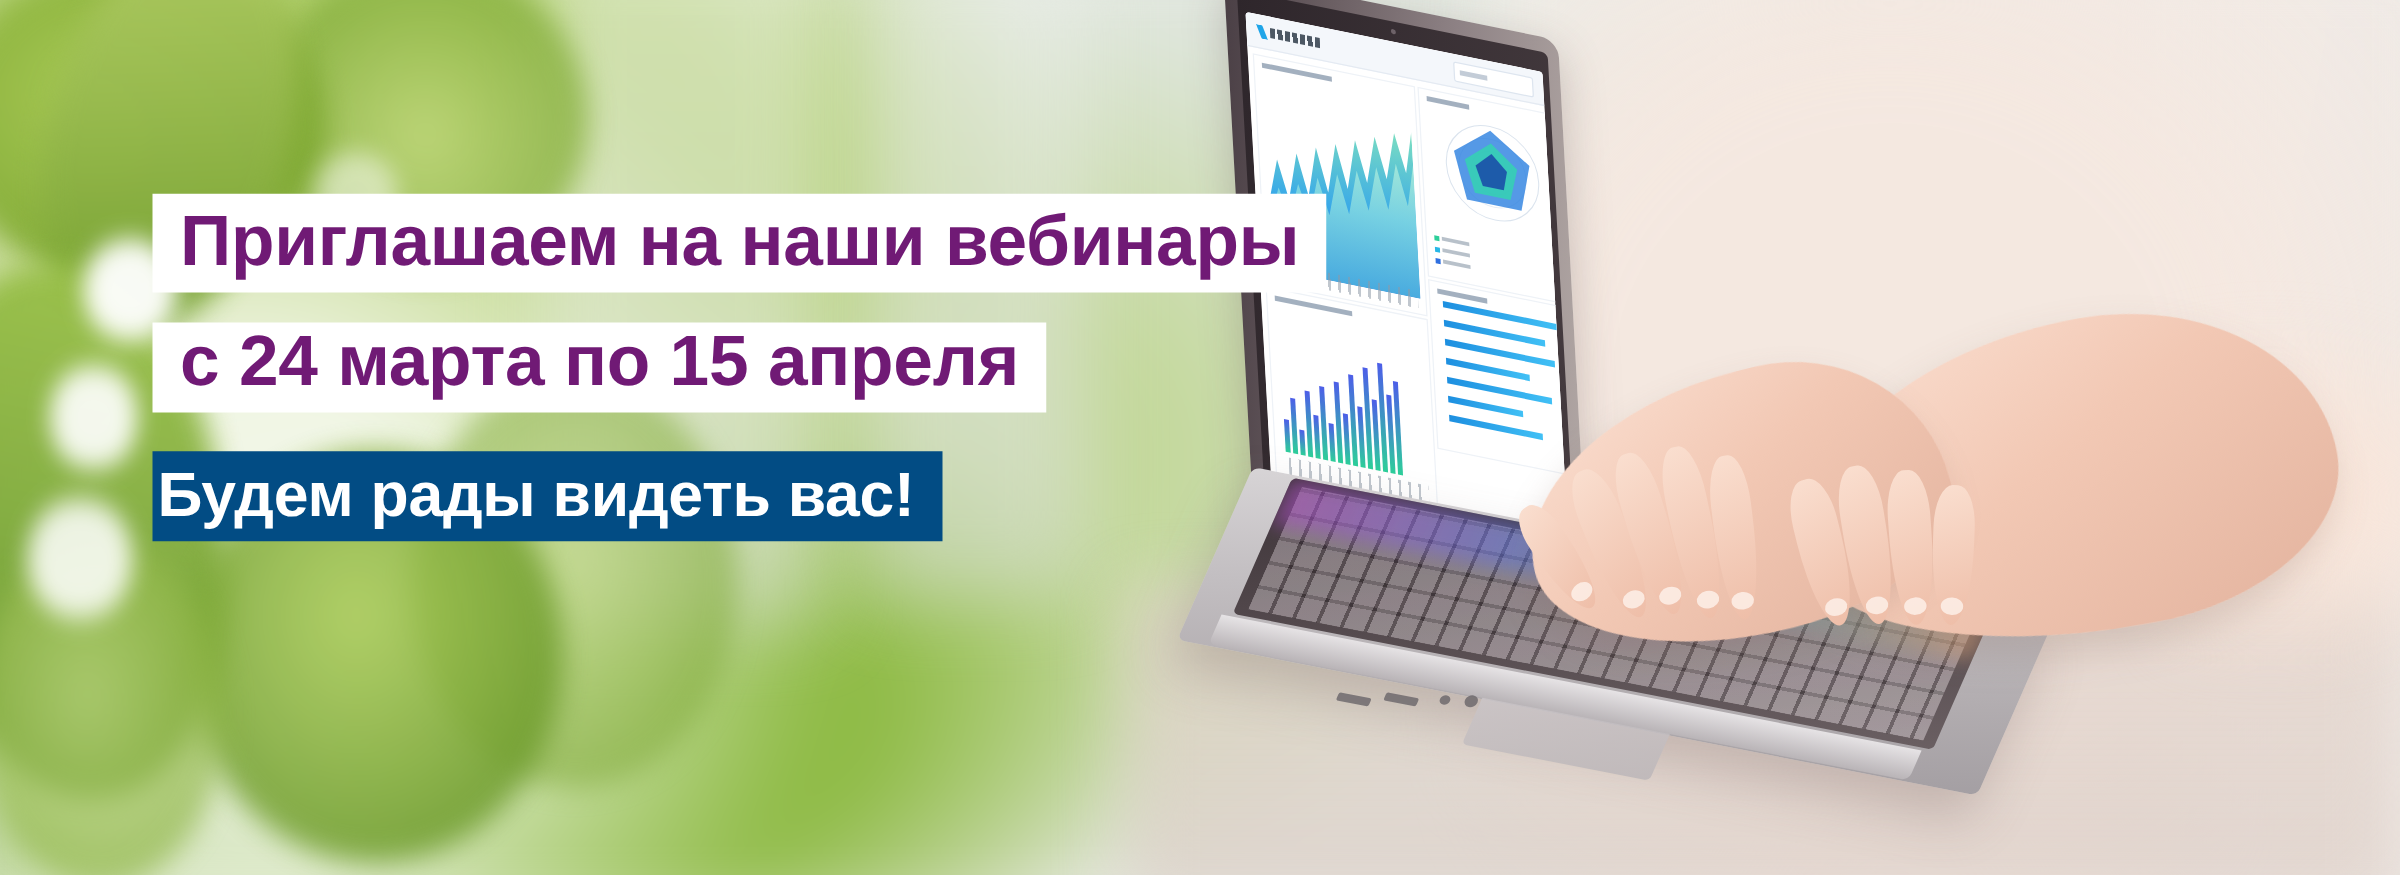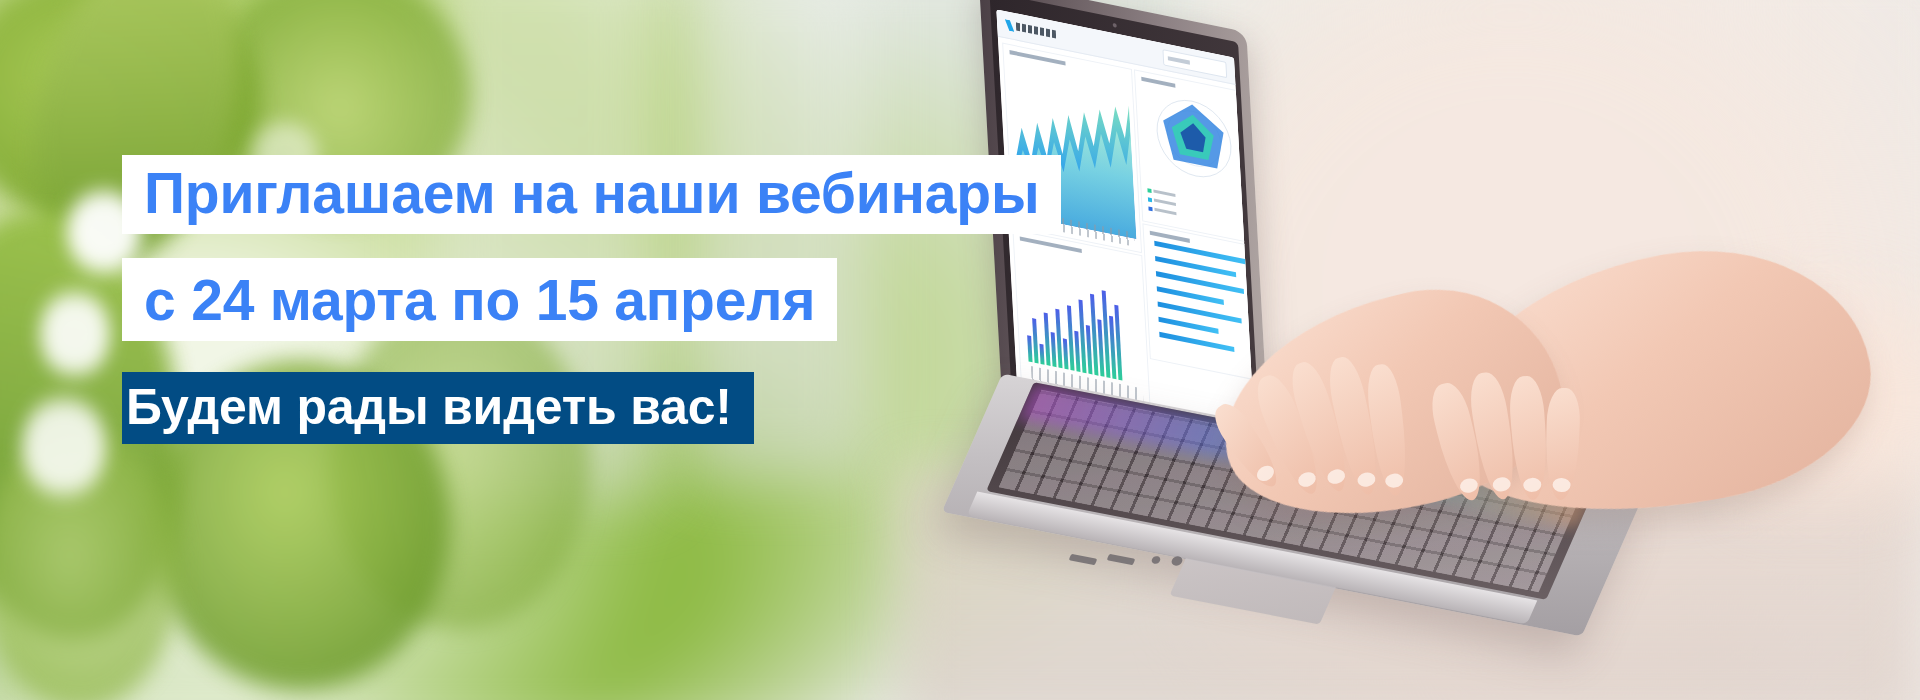--- a/index.html
+++ b/index.html
@@ -54,25 +54,25 @@
 
   
   .text-block{position:absolute;left:122px;top:155px;}
   .band{display:block;width:max-content;}
   .band-text{
     display:block;
     font-weight:700;
     letter-spacing:-0.2px;
     white-space:nowrap;
   }
-  .band-white{background:#ffffff;color:#3b82f6;}
+  .band-white{background:#ffffff;color:#701a75;}
   .band-blue{background:#024c84;color:#ffffff;}
 
   .line1{padding:10px 22px 12px 22px;font-size:57px;line-height:1.0;}
-  .line2{padding:14px 22px 12px 22px;font-size:57px;line-height:1.0;}
+  .line2{padding:3px 22px 12px 22px;font-size:57px;line-height:1.0;}
   .line3{padding:10px 22px 12px 4px;font-size:50px;line-height:1.0;}
 
   .gap1{height:24px;}
   .gap2{height:31px;}
 
   
   .laptop{position:absolute;left:880px;top:0;width:1040px;height:700px;}
 
   .lid{
     position:absolute;left:112px;top:8px;width:268px;height:480px;

